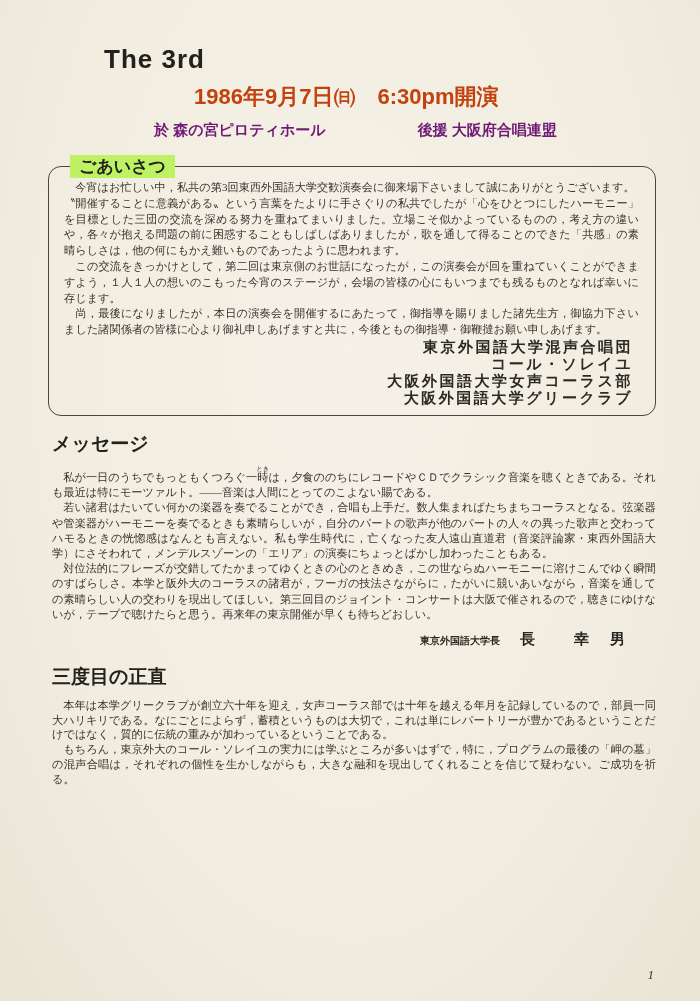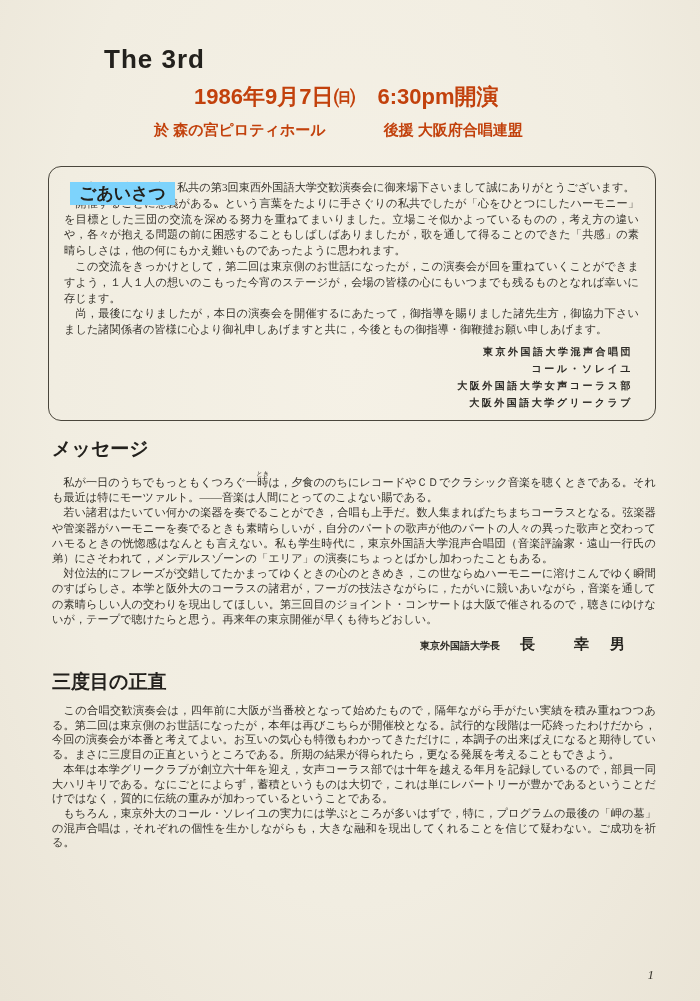--- a/index.html
+++ b/index.html
@@ -9,36 +9,36 @@
     position:relative;overflow:hidden;
     color:#34312b;
     font-family:"Liberation Serif", serif;
   }
   .paper{position:absolute;inset:0;border-radius:8px;}
 
   
   .series{margin:44px 0 0 104px;font-family:"Liberation Sans",sans-serif;font-weight:700;font-size:26px;letter-spacing:1px;color:#23211d;}
   .main-title{margin:2px 0 0 128px;font-family:"Liberation Sans",sans-serif;font-weight:700;font-size:31px;letter-spacing:.5px;color:#1f1d19;}
   .datetime{margin:7px 0 0 194px;font-family:"Liberation Sans",sans-serif;font-weight:700;font-size:22px;color:#c2410c;}
-  .venue-row{margin:9px 0 0 154px;font-family:"Liberation Sans",sans-serif;font-weight:700;font-size:15px;color:#c2410c;display:flex;gap:58px;}
+  .venue-row{margin:9px 0 0 154px;font-family:"Liberation Sans",sans-serif;font-weight:700;font-size:15px;color:#701a75;display:flex;gap:92px;}
 
   
   .greeting-box{
     position:relative;margin:26px 44px 0 48px;
     border:1.5px solid #4a463c;border-radius:13px;
     padding:13px 16px 9px 15px;
   }
   .box-title{
     position:absolute;top:-12px;left:21px;
-    background:#7dd3fc;padding:0 9px;
-    font-family:"Liberation Sans",sans-serif;font-weight:700;font-size:17px;color:#23211d;margin-top:27px;
+    background:#bef264;padding:0 9px;
+    font-family:"Liberation Sans",sans-serif;font-weight:700;font-size:17px;color:#23211d;
   }
   .body-p{margin:0;font-size:11.2px;line-height:15.8px;text-align:justify;color:#36332c;}
-  .sig-block{margin-top:5px;text-align:right;padding-right:6px;
-    font-family:"Liberation Sans",sans-serif;font-weight:600;font-size:10px;line-height:17px;
+  .sig-block{text-align:right;padding-right:6px;
+    font-family:"Liberation Sans",sans-serif;font-weight:600;font-size:15px;line-height:17px;
     letter-spacing:2.5px;color:#2c2a25;}
 
   
   .section{margin:15px 44px 0 52px;}
   .section-title{font-family:"Liberation Sans",sans-serif;font-weight:700;font-size:19px;color:#23211d;margin:0 0 8px 0;}
   .section .body-p{line-height:15.2px;}
   .section.third .body-p{line-height:14.7px;}
   .sig-row{text-align:right;padding-right:28px;margin-top:8px;}
   .sig-title{font-size:10px;font-weight:600;font-family:"Liberation Sans",sans-serif;margin-right:16px;color:#2c2a25;}
   .sig-name{font-size:15px;font-weight:700;font-family:"Liberation Sans",sans-serif;letter-spacing:3px;color:#26241f;text-align:center;}
@@ -71,31 +71,30 @@
       <div>東京外国語大学混声合唱団</div>
       <div>コール・ソレイユ</div>
       <div>大阪外国語大学女声コーラス部</div>
       <div>大阪外国語大学グリークラブ</div>
     </div>
   </section>
 
   <section class="section message">
     <h2 class="section-title">メッセージ</h2>
     <p class="body-p"><span>　私が一日のうちでもっともくつろぐ一</span><ruby><span>時</span><rt>とき</rt></ruby><span>は，夕食ののちにレコードやＣＤでクラシック音楽を聴くときである。それも最近は特にモーツァルト。――音楽は人間にとってのこよない賜である。</span></p>
-    <p class="body-p">　若い諸君はたいてい何かの楽器を奏でることができ，合唱も上手だ。数人集まればたちまちコーラスとなる。弦楽器や管楽器がハーモニーを奏でるときも素晴らしいが，自分のパートの歌声が他のパートの人々の異った歌声と交わってハモるときの恍惚感はなんとも言えない。私も学生時代に，東京外国語大学混声合唱団（音楽評論家・遠山一行氏の弟）にさそわれて，メンデルスゾーンの「エリア」の演奏にちょっとばかし加わったこともある。</p>
+    <p class="body-p">　若い諸君はたいてい何かの楽器を奏でることができ，合唱も上手だ。数人集まればたちまちコーラスとなる。弦楽器や管楽器がハーモニーを奏でるときも素晴らしいが，自分のパートの歌声が他のパートの人々の異った歌声と交わってハモるときの恍惚感はなんとも言えない。私も学生時代に，亡くなった友人遠山直道君（音楽評論家・東西外国語大学）にさそわれて，メンデルスゾーンの「エリア」の演奏にちょっとばかし加わったこともある。</p>
     <p class="body-p">　対位法的にフレーズが交錯してたかまってゆくときの心のときめき，この世ならぬハーモニーに溶けこんでゆく瞬間のすばらしさ。本学と阪外大のコーラスの諸君が，フーガの技法さながらに，たがいに競いあいながら，音楽を通しての素晴らしい人の交わりを現出してほしい。第三回目のジョイント・コンサートは大阪で催されるので，聴きにゆけないが，テープで聴けたらと思う。再来年の東京開催が早くも待ちどおしい。</p>
     <div class="sig-row">
       <span class="sig-title">東京外国語大学長</span>
       <span class="sig-name">長　　幸　男</span>
     </div>
   </section>
 
   <section class="section third">
     <h2 class="section-title">三度目の正直</h2>
-    <p class="body-p">　この合唱交歓演奏会は，四年前に大阪が当番校となって始めたもので，隔年ながら手がたい実績を積み重ねつつある。第二回は東京側のお世話になったが，本年は再びこちらが開催校となる。試行的な段階は一応終ったわけだから，今回の演奏会が本番と考えてよい。お互いの気心も特徴もわかってきただけに，本調子の出来ばえになると期待している。まさに三度目の正直というところである。所期の結果が得られたら，更なる発展を考えることもできよう。</p>
     <p class="body-p">　本年は本学グリークラブが創立六十年を迎え，女声コーラス部では十年を越える年月を記録しているので，部員一同大ハリキリである。なにごとによらず，蓄積というものは大切で，これは単にレパートリーが豊かであるということだけではなく，質的に伝統の重みが加わっているということである。</p>
     <p class="body-p">　もちろん，東京外大のコール・ソレイユの実力には学ぶところが多いはずで，特に，プログラムの最後の「岬の墓」の混声合唱は，それぞれの個性を生かしながらも，大きな融和を現出してくれることを信じて疑わない。ご成功を祈る。</p>
 
   </section>
 
   <div class="page-number">1</div>
 
 </div>
 
 </body></html>

